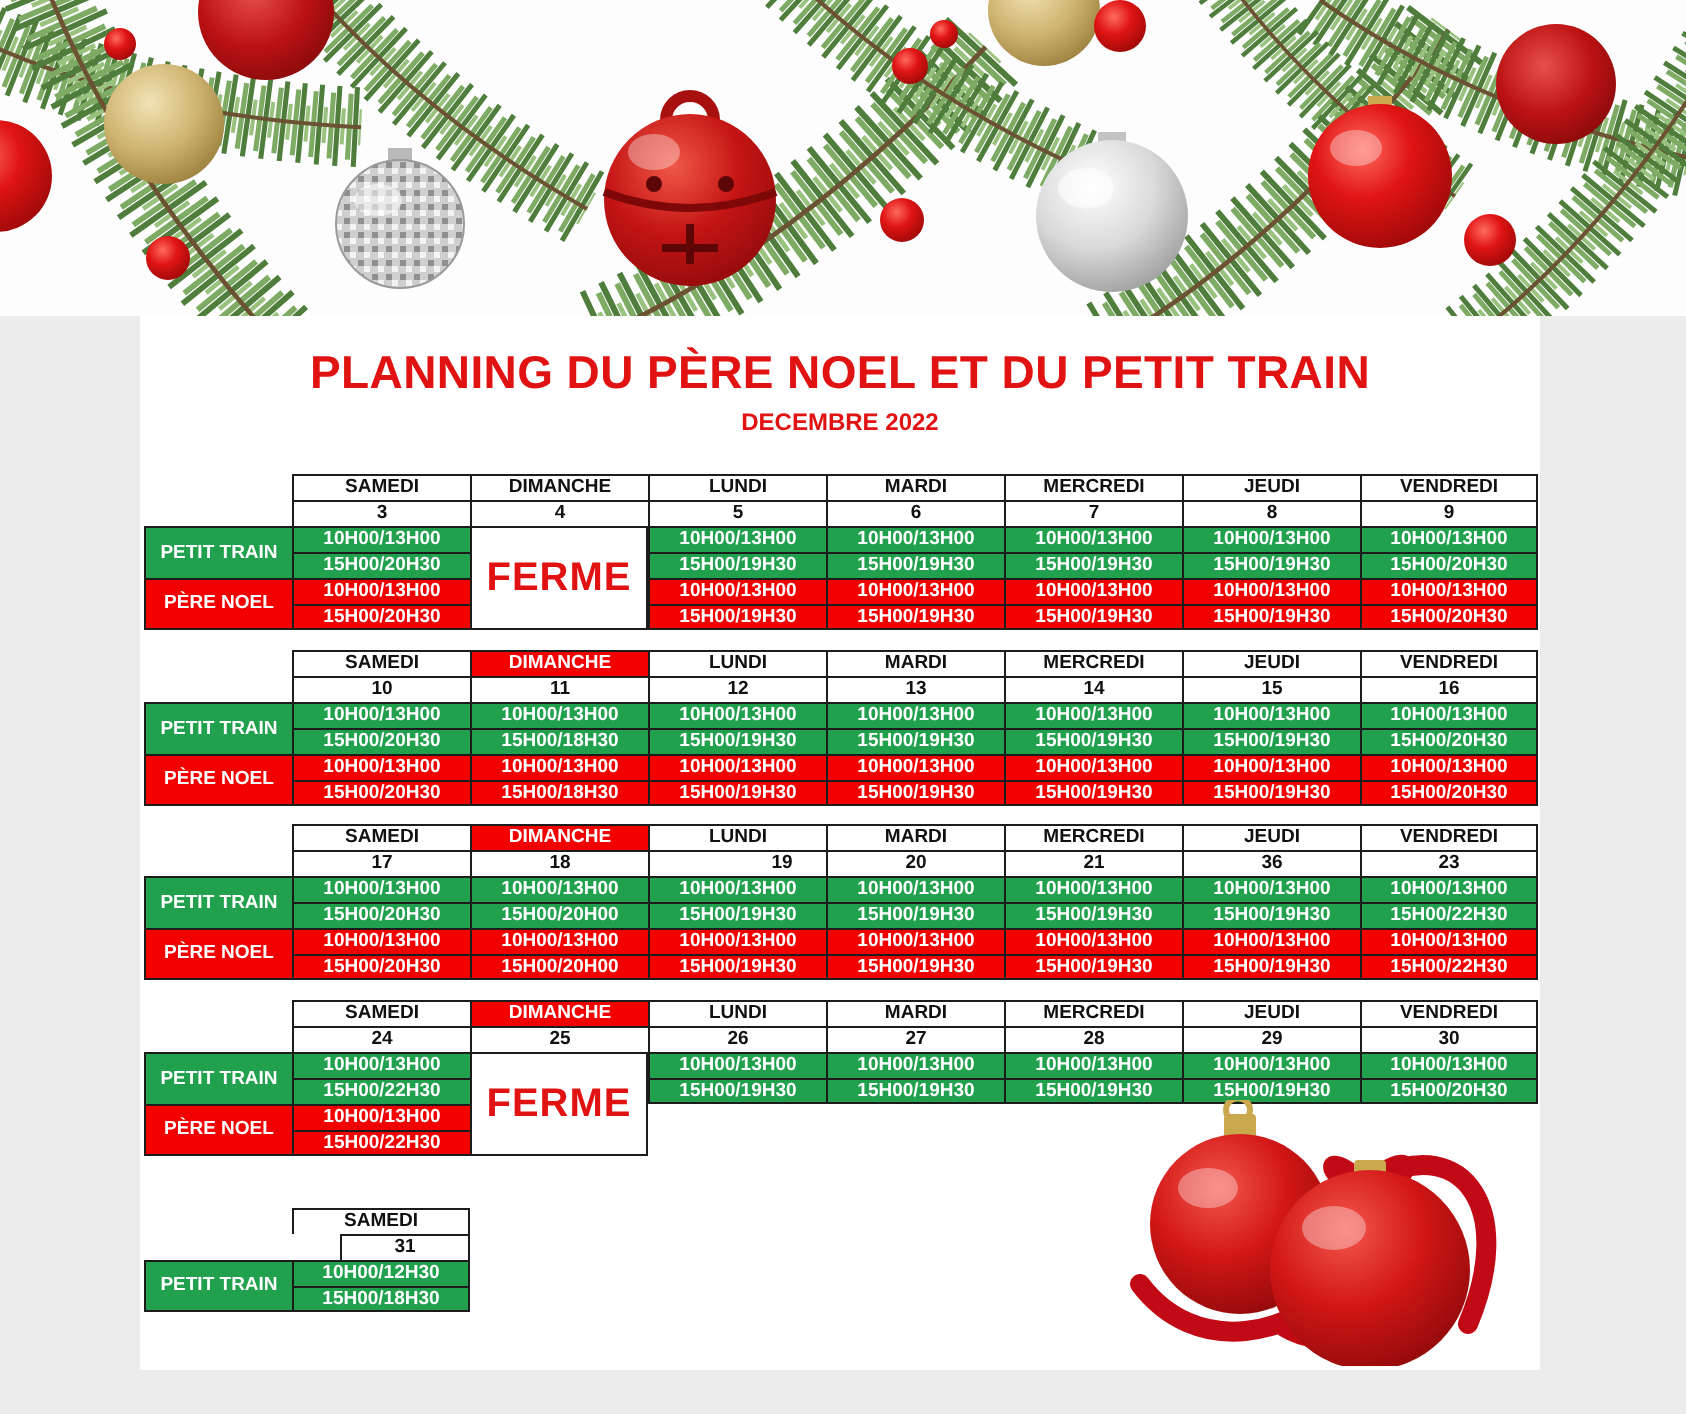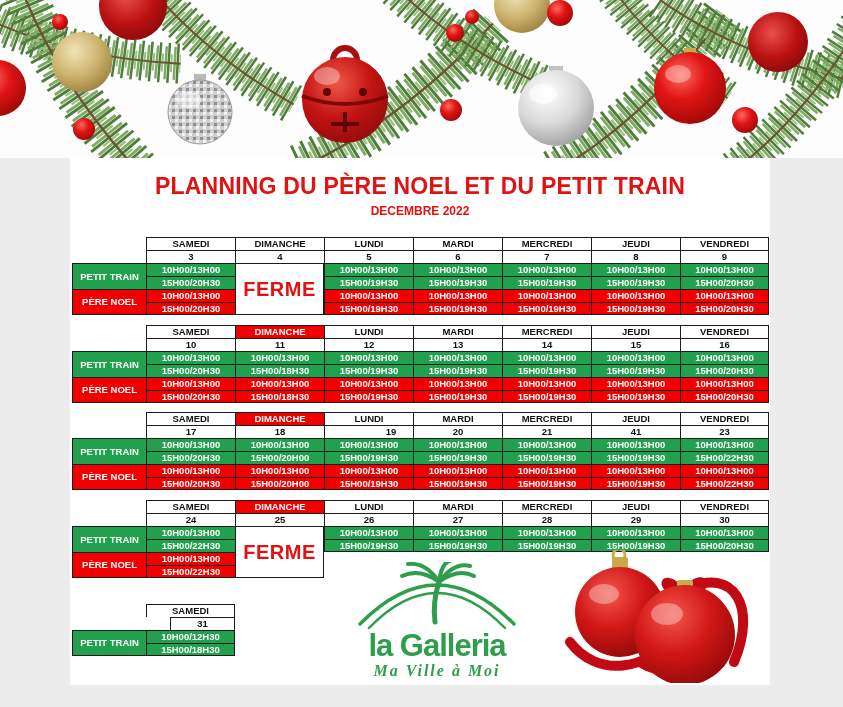--- a/index.html
+++ b/index.html
@@ -271,21 +271,21 @@
         <div class="c train" style="grid-area: 4 / 5;">15H00/19H30</div>
         <div class="c santa" style="grid-area: 5 / 5;">10H00/13H00</div>
         <div class="c santa bb" style="grid-area: 6 / 5;">15H00/19H30</div>
         <div class="c dayname" style="grid-area: 1 / 6;">MERCREDI</div>
         <div class="c date" style="grid-area: 2 / 6;">21</div>
         <div class="c train" style="grid-area: 3 / 6;">10H00/13H00</div>
         <div class="c train" style="grid-area: 4 / 6;">15H00/19H30</div>
         <div class="c santa" style="grid-area: 5 / 6;">10H00/13H00</div>
         <div class="c santa bb" style="grid-area: 6 / 6;">15H00/19H30</div>
         <div class="c dayname" style="grid-area: 1 / 7;">JEUDI</div>
-        <div class="c date" style="grid-area: 2 / 7;">41</div>
+        <div class="c date" style="grid-area: 2 / 7;">36</div>
         <div class="c train" style="grid-area: 3 / 7;">10H00/13H00</div>
         <div class="c train" style="grid-area: 4 / 7;">15H00/19H30</div>
         <div class="c santa" style="grid-area: 5 / 7;">10H00/13H00</div>
         <div class="c santa bb" style="grid-area: 6 / 7;">15H00/19H30</div>
         <div class="c dayname br" style="grid-area: 1 / 8;">VENDREDI</div>
         <div class="c date br" style="grid-area: 2 / 8;">23</div>
         <div class="c train br" style="grid-area: 3 / 8;">10H00/13H00</div>
         <div class="c train br" style="grid-area: 4 / 8;">15H00/22H30</div>
         <div class="c santa br" style="grid-area: 5 / 8;">10H00/13H00</div>
         <div class="c santa br bb" style="grid-area: 6 / 8;">15H00/22H30</div>
@@ -325,36 +325,20 @@
       </div>
       <div class="week" style="top: 446px; grid-template-columns: 74px repeat(1, 89px);">
         <div class="c lbl trainlbl bb" style="grid-area: 3 / 1 / 5;">PETIT TRAIN</div>
         <div class="c dayname br" style="grid-area: 1 / 2;">SAMEDI</div>
         <div class="c date br" style="grid-area: 2 / 2; margin-left: 24px;">31</div>
         <div class="c train br" style="grid-area: 3 / 2;">10H00/12H30</div>
         <div class="c train br bb" style="grid-area: 4 / 2;">15H00/18H30</div>
       </div>
     </div>
 
-  <div class="logo-wrap">
-    <svg width="175" height="118" viewBox="0 0 175 118">
-      <g stroke="var(--logo_green,#2f9e4c)" fill="none" stroke-linecap="round">
-        <path d="M10 62 Q 87 -16 164 62" stroke-width="3.5"></path>
-        <path d="M19 66 Q 87 -4 155 66" stroke-width="2.5"></path>
-        <path d="M85 60 C 83 44 85 32 89 20" stroke-width="5"></path>
-        <path d="M89 20 Q 70 6 52 14" stroke-width="4"></path>
-        <path d="M89 20 Q 76 0 58 2" stroke-width="4"></path>
-        <path d="M89 20 Q 92 -4 106 -2" stroke-width="4"></path>
-        <path d="M89 20 Q 108 6 124 14" stroke-width="4"></path>
-        <path d="M89 20 Q 104 0 120 4" stroke-width="4"></path>
-      </g>
-      <text x="87" y="94" text-anchor="middle" font-size="31" font-weight="800" font-family="Liberation Sans, sans-serif" fill="var(--logo_green,#2f9e4c)" letter-spacing="-1">la Galleria</text>
-      <text x="87" y="114" text-anchor="middle" font-size="16" font-style="italic" font-weight="600" font-family="Liberation Serif, serif" fill="var(--logo_green,#2f9e4c)" letter-spacing="2">Ma Ville à Moi</text>
-    </svg>
-  </div>
 
   <div class="baubles-wrap">
     <svg width="208" height="133" viewBox="0 0 208 133">
       <defs>
         <radialGradient id="redB" cx="38%" cy="30%" r="78%">
           <stop offset="0%" stop-color="#f4574d"></stop>
             <stop offset="50%" stop-color="#d11616"></stop>
             <stop offset="100%" stop-color="#8e0909"></stop>
         </radialGradient>
       </defs>

